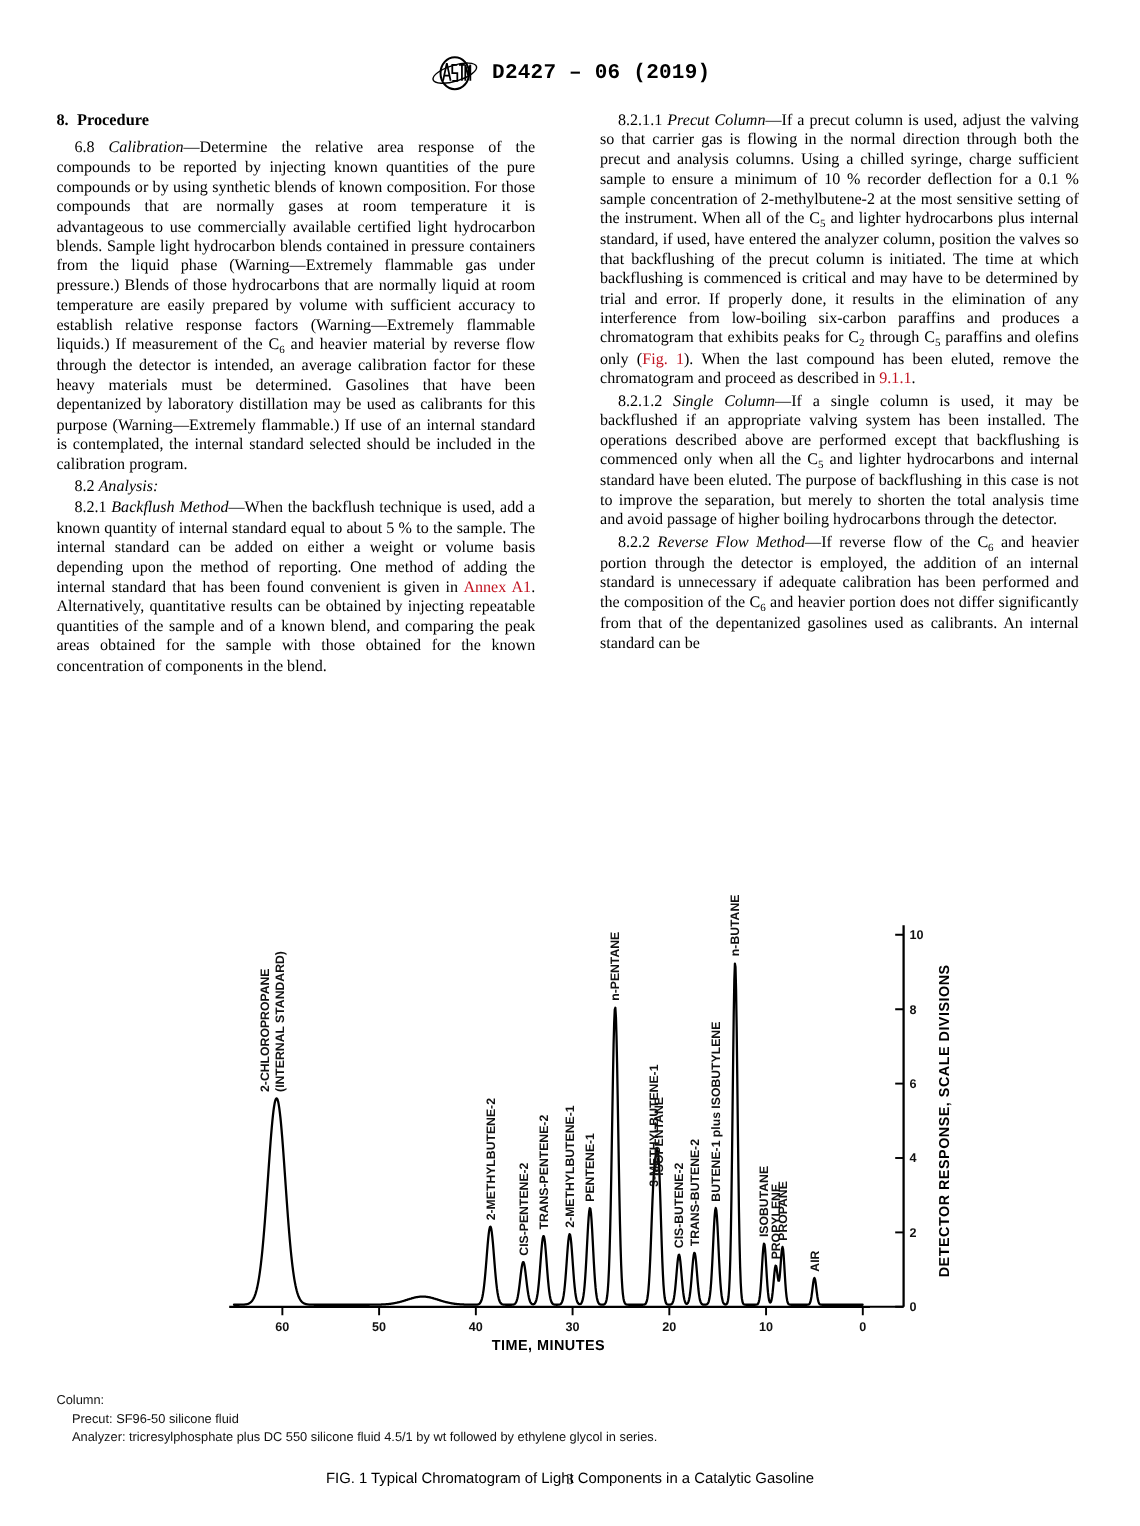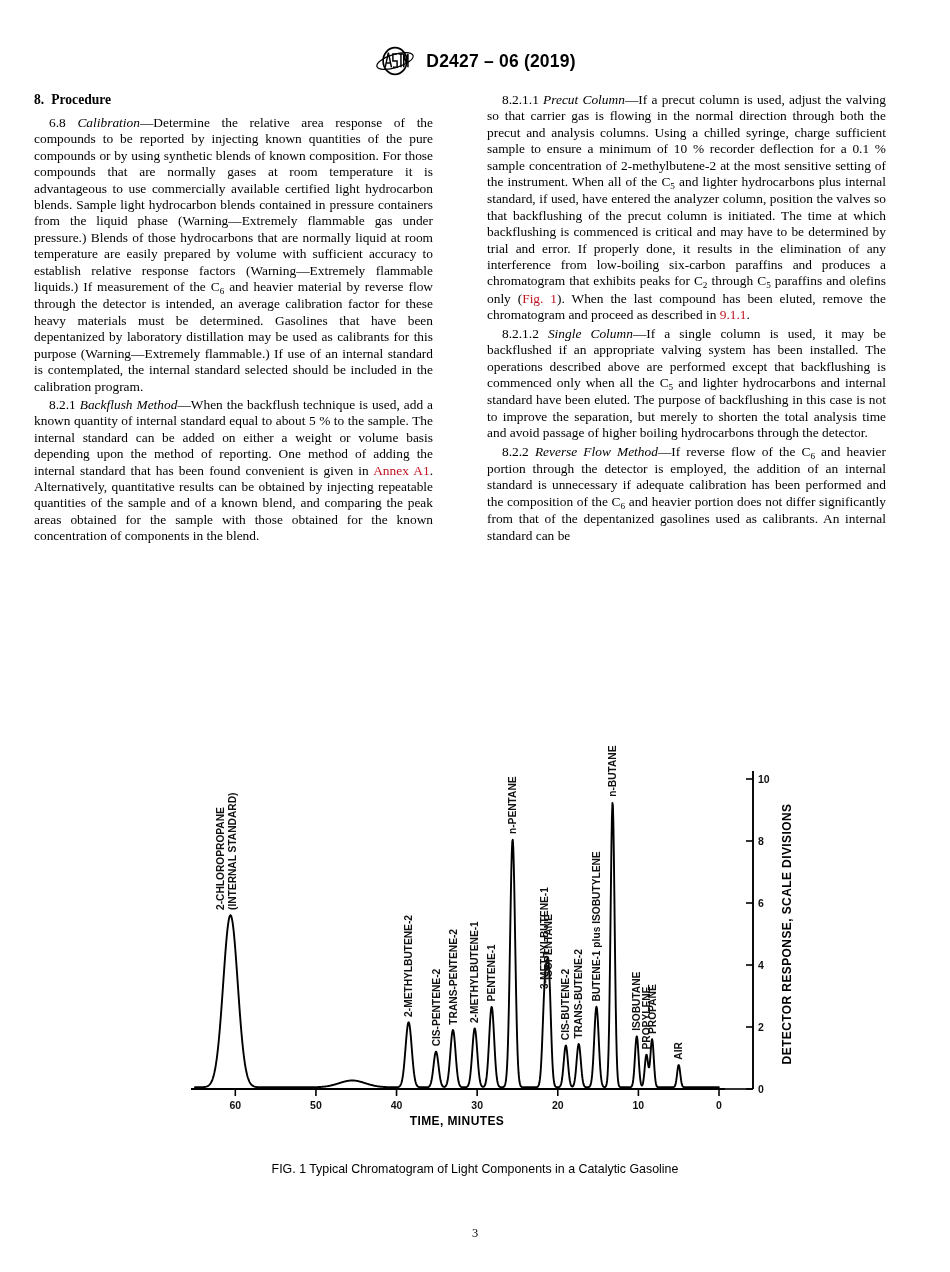--- a/index.html
+++ b/index.html
@@ -10,27 +10,27 @@
   }
   .page{position:absolute;inset:0;}
 
   
   .header{
     position:absolute;top:44px;left:0;right:0;
     display:flex;align-items:center;justify-content:center;gap:10px;
   }
   .astm-logo{width:42px;height:34px;display:block;}
   .header-title{
-    font-family:Liberation Sans, sans-serif;
+    font-family:Liberation Mono, monospace;
     font-weight:bold;font-size:17.5px;letter-spacing:.2px;
   }
 
   
   .columns{
-    position:absolute;top:92px;left:34px;width:856px;
+    position:absolute;top:92px;left:47px;width:856px;
     display:flex;gap:50px;
   }
   .col{width:409px;}
   .h-sec{
     font-family:"Liberation Serif",serif;
     font-weight:bold;font-size:13.6px;margin:0 0 7px 0;
   }
   .h-sec .num{margin-right:7px;}
   p.para{
     margin:0 4px 0 0;
@@ -102,20 +102,24 @@
 
       <h2 class="h-sec">
         <span class="num">8.</span><span>Procedure</span>
       </h2>
 
       <p class="para">
         <span>6.8</span>
         <span class="it">Calibration</span><span>—Determine the relative area response of the compounds to be reported by injecting known quantities of the pure compounds or by using synthetic blends of known composition. For those compounds that are normally gases at room temperature it is advantageous to use commercially available certified light hydrocarbon blends. Sample light hydrocarbon blends contained in pressure containers from the liquid phase (<span class="bd">Warning</span>—Extremely flammable gas under pressure.) Blends of those hydrocarbons that are normally liquid at room temperature are easily prepared by volume with sufficient accuracy to establish relative response factors (<span class="bd">Warning</span>—Extremely flammable liquids.) If measurement of the C<sub>6</sub> and heavier material by reverse flow through the detector is intended, an average calibration factor for these heavy materials must be determined. Gasolines that have been depentanized by laboratory distillation may be used as calibrants for this purpose (<span class="bd">Warning</span>—Extremely flammable.) If use of an internal standard is contemplated, the internal standard selected should be included in the calibration program.</span>
       </p>
 
+      <p class="para">
+        <span>8.2</span>
+        <span class="it">Analysis:</span>
+      </p>
 
       <p class="para">
         <span>8.2.1</span>
         <span class="it">Backflush Method</span><span>—When the backflush technique is used, add a known quantity of internal standard equal to about 5 % to the sample. The internal standard can be added on either a weight or volume basis depending upon the method of reporting. One method of adding the internal standard that has been found convenient is given in <a class="lnk" href="#" style="text-decoration:none">Annex A1</a>. Alternatively, quantitative results can be obtained by injecting repeatable quantities of the sample and of a known blend, and comparing the peak areas obtained for the sample with those obtained for the known concentration of components in the blend.</span>
       </p>
     </div>
 
     <div class="col">
 
       <p class="para">
@@ -184,18 +188,23 @@
           <text x="535.3292307692308" y="294.6" class="pk-label" text-anchor="start" transform="rotate(-90 535.3292307692308,294.6)">TRANS-BUTENE-2</text>
           <text x="553.0646153846154" y="257.4" class="pk-label" text-anchor="start" transform="rotate(-90 553.0646153846154,257.4)">BUTENE-1 plus ISOBUTYLENE</text>
           <text x="569.1876923076924" y="52.80000000000001" class="pk-label" text-anchor="start" transform="rotate(-90 569.1876923076924,52.80000000000001)">n-BUTANE</text>
           <text x="593.3723076923077" y="286.85" class="pk-label" text-anchor="start" transform="rotate(-90 593.3723076923077,286.85)">ISOBUTANE</text>
           <text x="603.046153846154" y="305.45" class="pk-label" text-anchor="start" transform="rotate(-90 603.046153846154,305.45)">PROPYLENE</text>
           <text x="608.6892307692308" y="289.95" class="pk-label" text-anchor="start" transform="rotate(-90 608.6892307692308,289.95)">PROPANE</text>
           <text x="635.2923076923078" y="315.68" class="pk-label" text-anchor="start" transform="rotate(-90 635.2923076923078,315.68)">AIR</text>
         </svg>
     </div>
 
+    <div class="colnotes">
+      <div>Column:</div>
+      <div class="ind">Precut: SF96-50 silicone fluid</div>
+      <div class="ind">Analyzer: tricresylphosphate plus DC 550 silicone fluid 4.5/1 by wt followed by ethylene glycol in series.</div>
+    </div>
 
     <div class="figcap">FIG. 1 Typical Chromatogram of Light Components in a Catalytic Gasoline</div>
   </div>
 
   <div class="pagenum">3</div>
 </div>
 
 </body></html>

